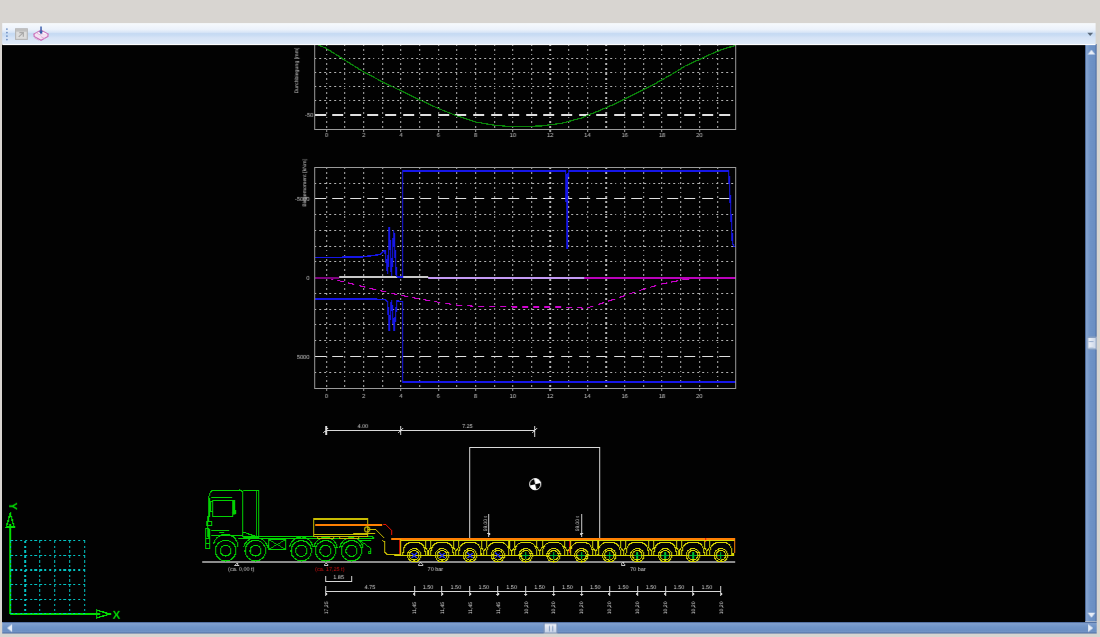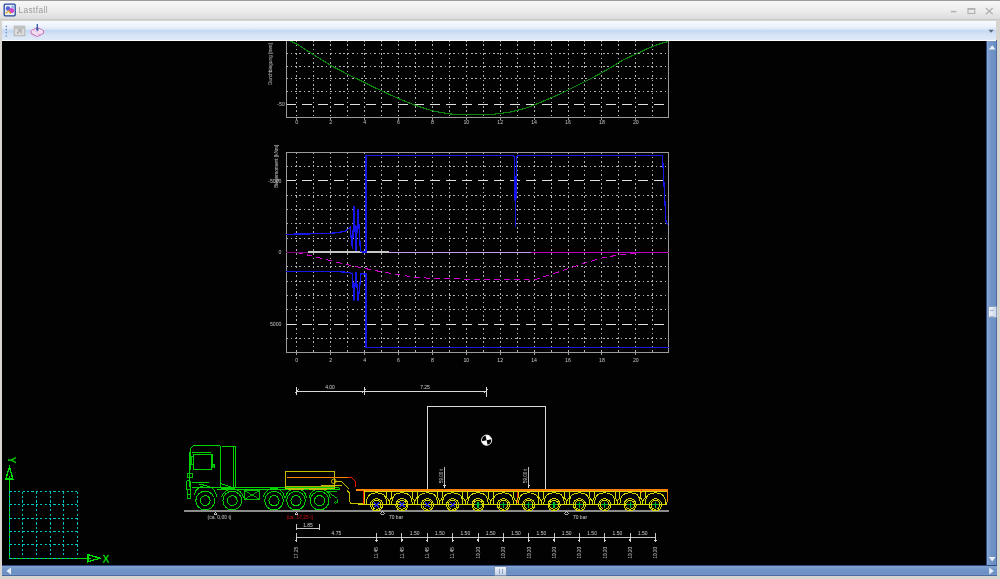--- a/index.html
+++ b/index.html
@@ -16,34 +16,20 @@
   background:linear-gradient(90deg,#8aa8d4 0%,#6f93c7 45%,#6a8ec2 100%);border-left:1px solid #2f4d7e;border-right:1px solid #4a6aa0}
 #hsb{position:absolute;left:2px;top:565px;width:995px;height:11px;
   background:linear-gradient(180deg,#84a2d0 0%,#7095c8 40%,#6a8ec2 85%,#7b9bca 100%);border-top:1px solid #2a4a80;border-bottom:1px solid #4a6aa0}
 #vthumb{position:absolute;left:987.5px;top:306px;width:9px;height:12px;background:linear-gradient(90deg,#f2f5fa,#ccd7e9);border:1px solid #8aa0c0;border-radius:1px}
 #vthumb:before{content:"";position:absolute;left:1.5px;top:3px;width:4px;height:5px;border-top:1px solid #9fb3d1;border-bottom:1px solid #9fb3d1}
 #hthumb{position:absolute;left:494px;top:566px;width:12.5px;height:9.5px;background:linear-gradient(180deg,#f0f3f9,#c4d1e6);border:1px solid #7d93b6;border-radius:1px}
 #hthumb:before{content:"";position:absolute;left:3.8px;top:1.8px;width:2.6px;height:5px;border-left:1.3px solid #8ca3c6;border-right:1.3px solid #8ca3c6}
 .frame{position:absolute;background:#d8d5d1}
 </style></head><body>
 <div id="win">
- <div id="titlebar">
-  <svg width="1000" height="20" style="position:absolute;left:0;top:0">
-   <rect x="4.2" y="3.2" width="11" height="11.6" rx="1" fill="#e8eefb" stroke="#27489c" stroke-width="1.3"></rect>
-   <circle cx="8" cy="7.5" r="2.2" fill="#4a66d8"></circle>
-   <circle cx="11.5" cy="9.5" r="2.6" fill="#d245c8"></circle>
-   <circle cx="12.8" cy="6" r="1.6" fill="#8fb8ee"></circle>
-   <path d="M5.5 12.5 l3 -2.5 2.5 2.5" stroke="#e0b020" stroke-width="1.2" fill="none"></path>
-   <path d="M950.9 10.6 h5.5" stroke="#b2b2b2" stroke-width="1.5"></path>
-   <rect x="968" y="7.6" width="6.8" height="4.9" fill="none" stroke="#b2b2b2" stroke-width="1.2"></rect>
-   <path d="M968 8 h6.8" stroke="#b2b2b2" stroke-width="1.6"></path>
-   <path d="M985.9 7 l6.8 6.2 M992.7 7 l-6.8 6.2" stroke="#b2b2b2" stroke-width="1.4"></path>
-  </svg>
-  <span id="title">Lastfall</span>
- </div>
  <div id="toolbar">
   <svg width="994" height="18.5" style="position:absolute;left:0;top:0">
    <g fill="#6a8cc0">
     <circle cx="4.3" cy="5.4" r="0.8"></circle>
           <circle cx="4.3" cy="8.6" r="0.8"></circle>
     <circle cx="4.3" cy="11.8" r="0.8"></circle>
           <circle cx="4.3" cy="15" r="0.8"></circle>
    </g>
    <g>
     <rect x="12.2" y="5.2" width="10.6" height="9.6" fill="#dcdcdc" stroke="#b4b4b4" stroke-width="1"></rect>

